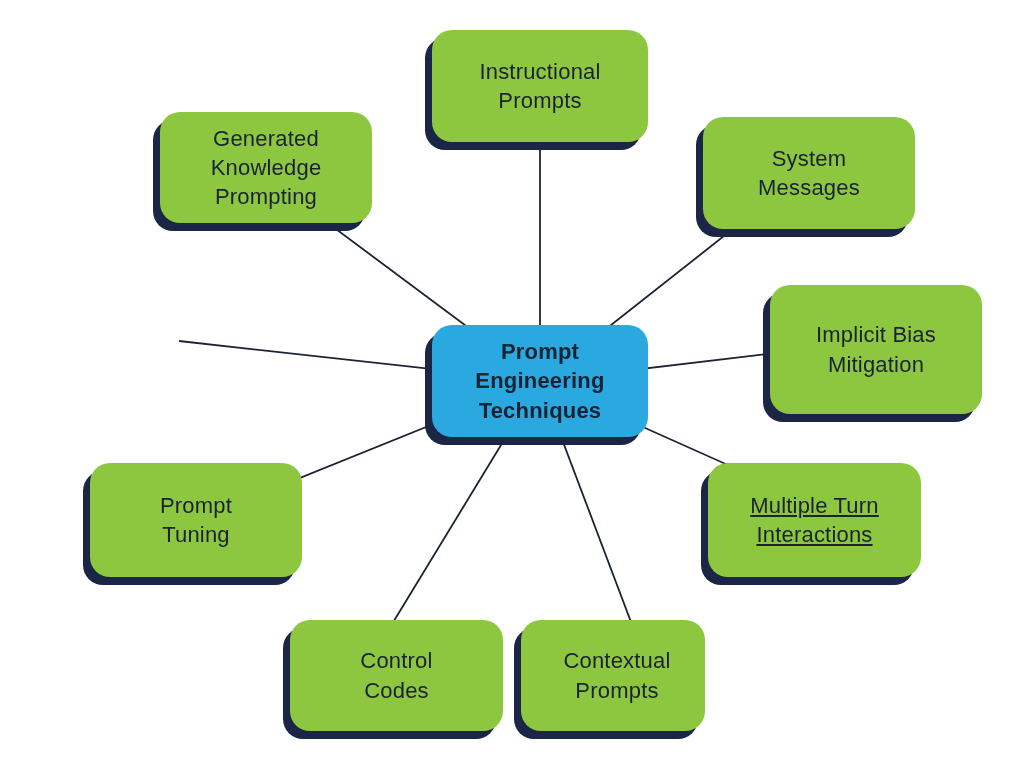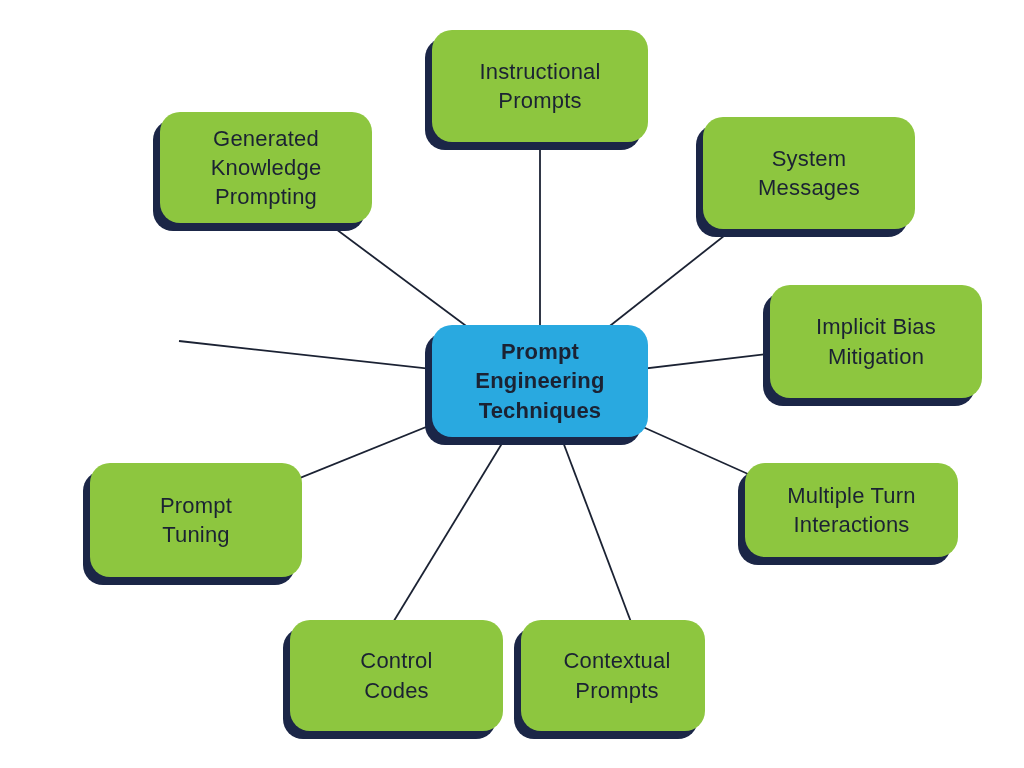--- a/index.html
+++ b/index.html
@@ -80,37 +80,37 @@
 Knowledge
 Prompting</span>
   </div>
 
   <div class="node" style="left:703px;top:117px;width:212px;height:112px;">
     <span class="label">System
 Messages</span>
   </div>
 
 
-  <div class="node" style="left:770px;top:285px;width:212px;height:113px;">
+  <div class="node" style="left:770px;top:285px;width:212px;height:129px;">
     <span class="label">Implicit Bias
 Mitigation</span>
   </div>
 
   <div class="node center" style="left:432px;top:325px;width:216px;height:112px;">
     <span class="label">Prompt
 Engineering
 Techniques</span>
   </div>
 
   <div class="node" style="left:90px;top:463px;width:212px;height:114px;">
     <span class="label">Prompt
 Tuning</span>
   </div>
 
-  <div class="node" style="left:745px;top:463px;width:213px;height:94px;">
+  <div class="node" style="left:708px;top:463px;width:213px;height:114px;text-decoration:underline;">
     <span class="label">Multiple Turn
 Interactions</span>
   </div>
 
   <div class="node" style="left:255px;top:620px;width:213px;height:111px;margin-left:35px;">
     <span class="label">Control
 Codes</span>
   </div>
 
   <div class="node" style="left:521px;top:620px;width:184px;height:111px;padding-left:8px;">

